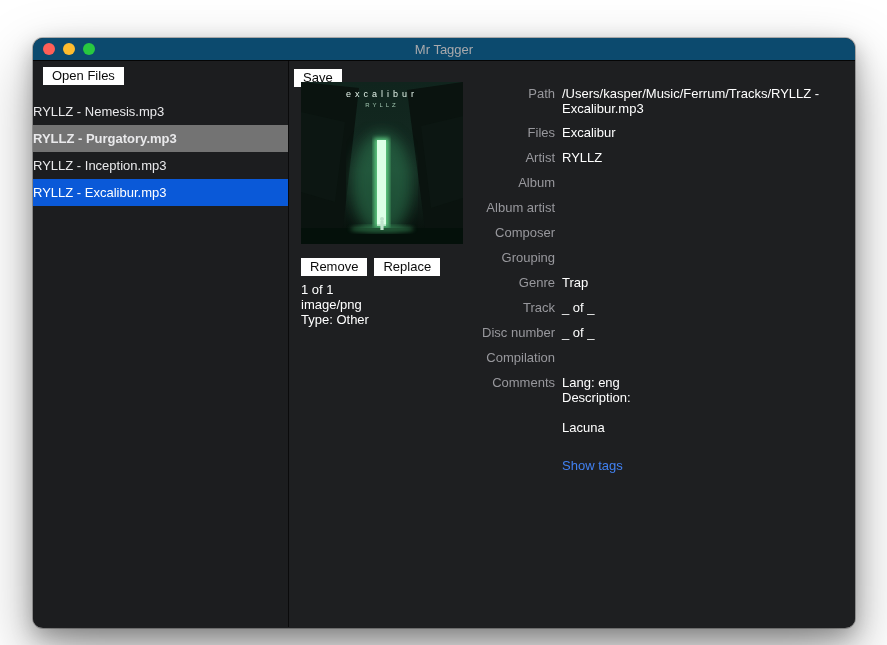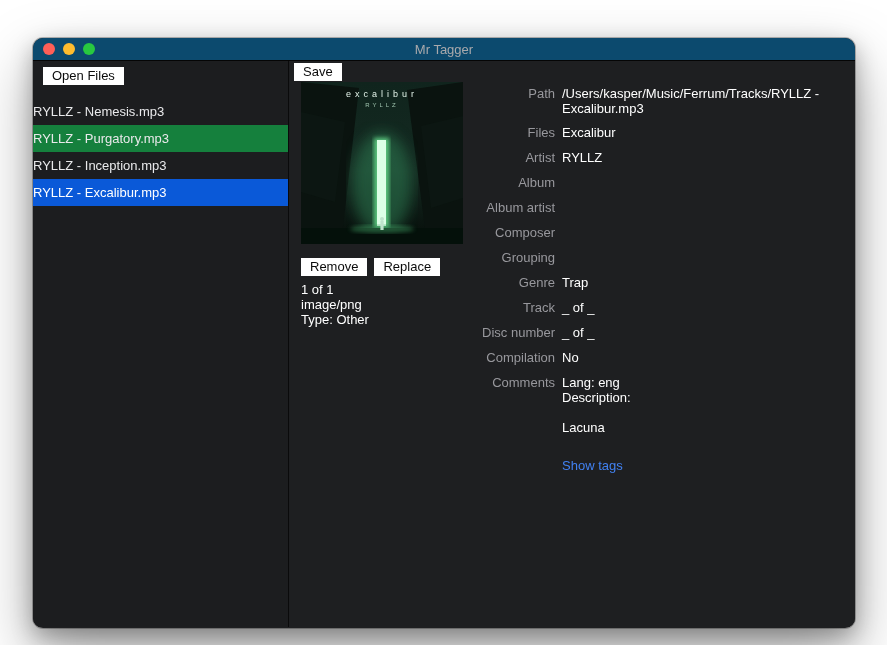--- a/index.html
+++ b/index.html
@@ -27,26 +27,26 @@
   
   .sidebar { width:256px; flex:none; background:#1c1d1f; border-right:1px solid #0a0a0b;
              padding-top:5px; }
   .btn { background:#ffffff; color:#0b0b0b; border:none; border-radius:0;
          font-size:13px; font-family:inherit; padding:1px 9px 2px; height:18px;
          line-height:15px; cursor:pointer; white-space:nowrap; }
   .open-files { margin-left:10px; }
   .file-list { margin-top:13px; }
   .file-row { height:27px; line-height:27px; font-size:13px;
               color:#e9e9eb; white-space:nowrap; cursor:default; }
-  .file-row.alt { background:#15803d; }
+  .file-row.alt { background:#737373;font-weight:bold; }
   .file-row.selected { background:var(--selection,#0a59d8); color:#ffffff; }
 
   
   .main { flex:1; position:relative; background:#1e1f21; }
-  .save { position:absolute; left:5px; top:2px; }
+  .save { position:absolute; left:5px; top:8px; }
   .content { position:absolute; left:0; top:21px; right:0; bottom:0; display:flex; }
 
   .art-col { width:172px; flex:none; margin-left:12px; }
   .artwork { width:162px; height:162px; position:relative; overflow:hidden; background:#0c1a16; }
   .artwork svg { display:block; }
   .art-title { position:absolute; top:7px; left:0; right:0; text-align:center;
                color:#e2f2e8; font-size:9px; letter-spacing:4px; }
   .art-sub   { position:absolute; top:20px; left:0; right:0; text-align:center;
                color:#9fc3ae; font-size:6px; letter-spacing:3px; }
   .art-buttons { margin-top:14px; display:flex; gap:7px; }
@@ -175,21 +175,20 @@
           <div class="frow">
             <div class="flabel">Track</div>
             <div class="fvalue">_ of _</div>
           </div>
           <div class="frow">
             <div class="flabel">Disc number</div>
             <div class="fvalue">_ of _</div>
           </div>
           <div class="frow">
             <div class="flabel">Compilation</div>
-            <div class="fvalue">No</div>
           </div>
           <div class="frow">
             <div class="flabel">Comments</div>
             <div class="fvalue">Lang: eng
 Description:
 
 Lacuna</div>
           </div>
 
           <a class="show-tags">Show tags</a>

